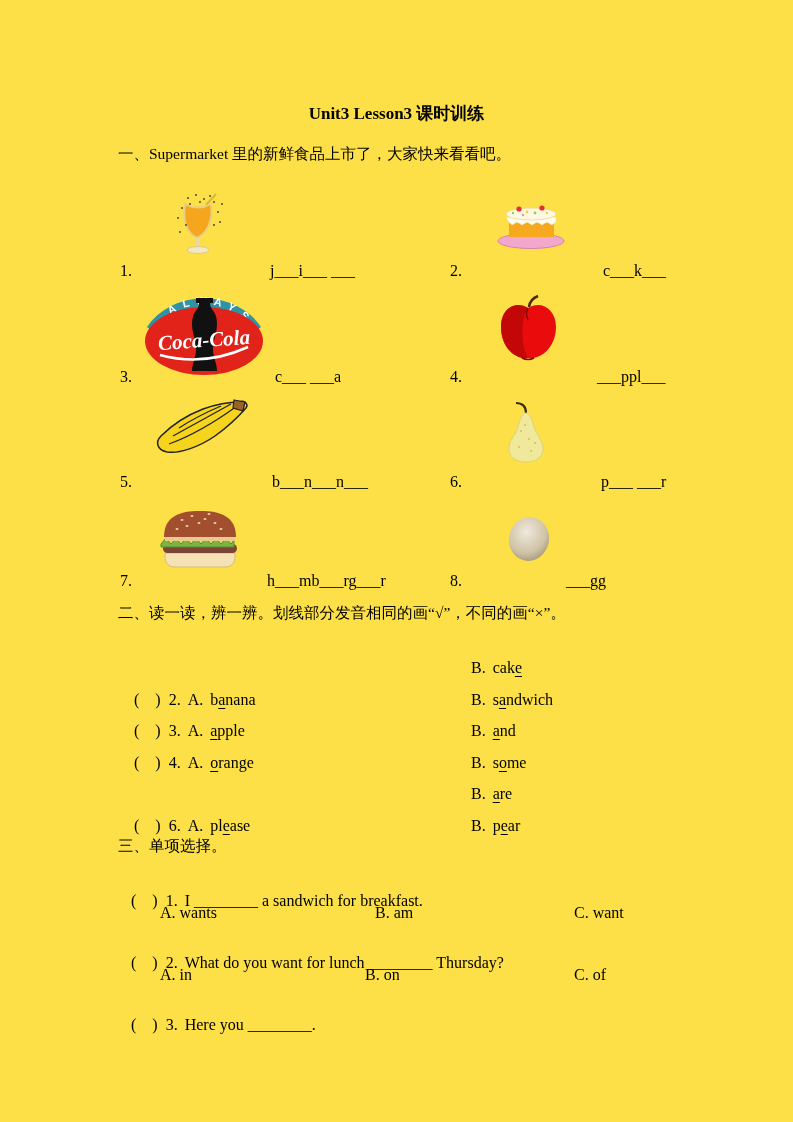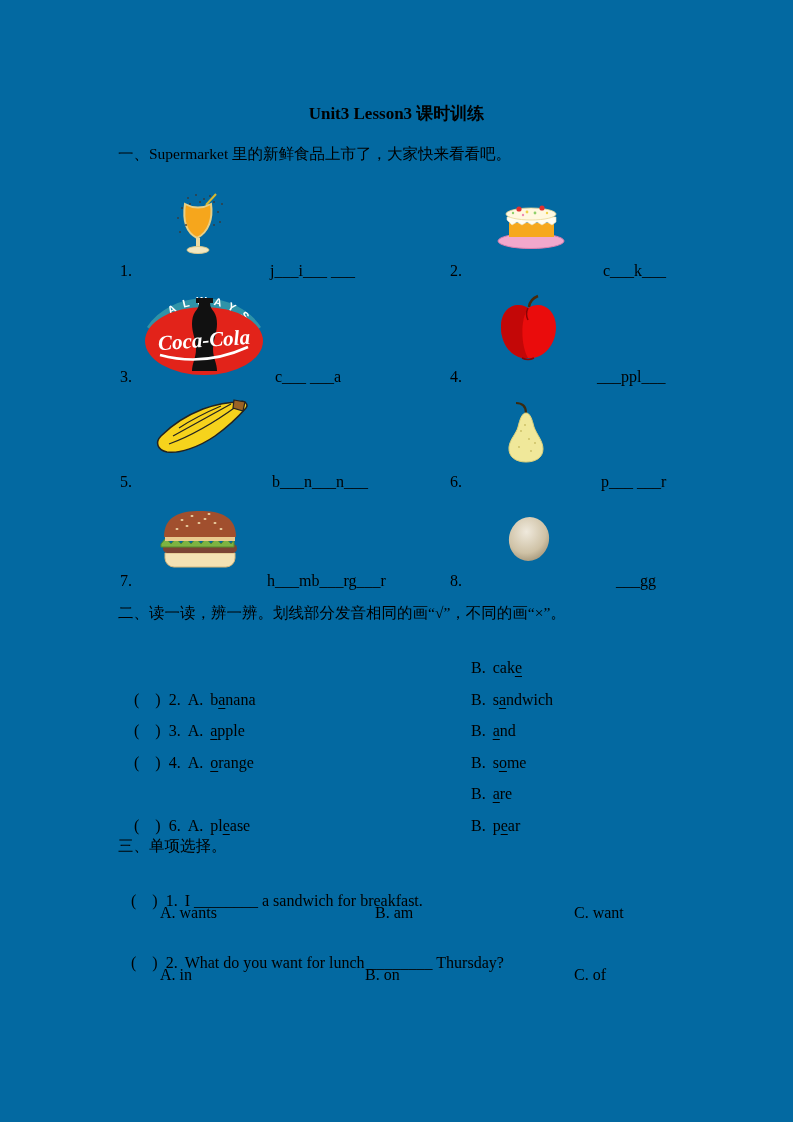--- a/index.html
+++ b/index.html
@@ -1,17 +1,17 @@
 <!DOCTYPE html>
 <html><head>
 <meta charset="utf-8">
 <style>
   html,body{margin:0;padding:0;background:#ffffff;}
   .page{
-    position:relative;width:793px;height:1122px;background:#0369a1;
+    position:relative;width:793px;height:1122px;background:#fde047;
     font-family:"Liberation Serif","DejaVu Serif",serif;color:#000;
     overflow:hidden;
     text-decoration:underline;
   }
   .abs{position:absolute;font-size:16px;line-height:18px;white-space:pre;}
   .title{
     position:absolute;top:102px;left:0;width:100%;text-align:center;
     font-size:17px;font-weight:bold;margin:0;white-space:pre;
   }
   .s-head{position:absolute;left:118px;font-size:15.5px;font-weight:normal;white-space:pre;}
@@ -171,21 +171,21 @@
   <span class="abs blank" style="left:597px;top:368px;">___ppl___</span>
 
   <span class="abs" style="left:120px;top:473px;">5.</span>
   <span class="abs blank" style="left:272px;top:473px;">b___n___n___</span>
   <span class="abs" style="left:450px;top:473px;">6.</span>
   <span class="abs blank" style="left:601px;top:473px;">p___ ___r</span>
 
   <span class="abs" style="left:120px;top:572px;">7.</span>
   <span class="abs blank" style="left:267px;top:572px;">h___mb___rg___r</span>
   <span class="abs" style="left:450px;top:572px;">8.</span>
-  <span class="abs blank" style="left:616px;top:572px;">___gg</span>
+  <span class="abs blank" style="left:566px;top:572px;">___gg</span>
 
   <div class="s-head" style="top:603px;">二、读一读，辨一辨。划线部分发音相同的画“√”，不同的画“×”。</div>
 
   <div class="abs" style="left:455px;top:641px;">
     <span class="wlabel">B.</span><span><span>cak</span><span class="ul">e</span><span></span></span>
   </div>
 
   <div class="abs" style="left:118px;top:673px;">
     <span class="bracket">(    )</span><span class="qnum">2.</span><span class="wlabel">A.</span><span><span>b</span><span class="ul">a</span><span>nana</span></span>
   </div>
@@ -227,14 +227,17 @@
   <span class="abs" style="left:375px;top:904px;text-align:right;">B. am</span>
   <span class="abs" style="left:574px;top:904px;">C. want</span>
 
   <div class="abs" style="left:115px;top:936px;">
     <span class="bracket">(    )</span><span class="qnum">2.</span><span>What do you want for lunch ________ Thursday?</span>
   </div>
   <span class="abs" style="left:160px;top:966px;">A. in</span>
   <span class="abs" style="left:365px;top:966px;">B. on</span>
   <span class="abs" style="left:574px;top:966px;">C. of</span>
 
+  <div class="abs" style="left:115px;top:998px;">
+    <span class="bracket">(    )</span><span class="qnum">3.</span><span>Here you ________.</span>
+  </div>
 
 </div>
 
 </body></html>

